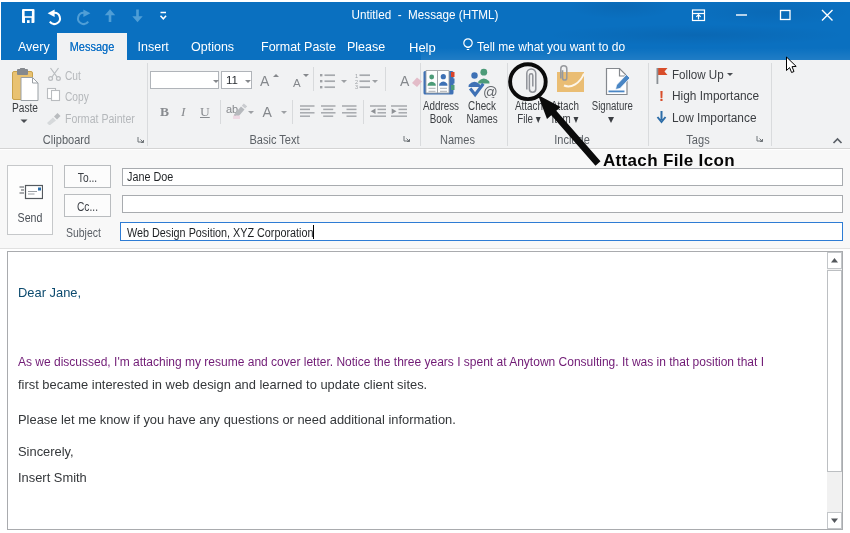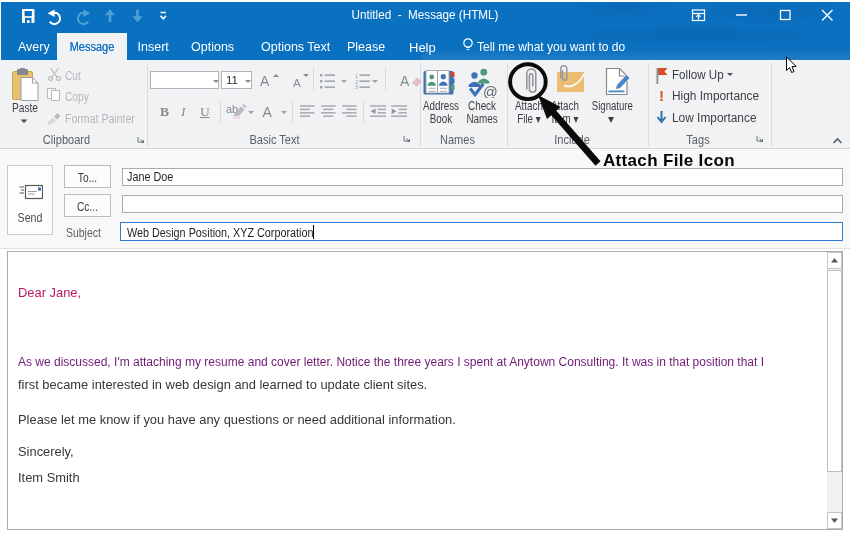--- a/index.html
+++ b/index.html
@@ -69,21 +69,21 @@
   <rect x="100.5" y="10.5" width="9.5" height="9" stroke="#fff" fill="none" stroke-width="1.3"></rect>
 
   <path d="M142 10 l10.5 10.5 M152.5 10 l-10.5 10.5" stroke="#fff" stroke-width="1.4"></path>
 </svg>
 
 <div class="ab" style="left:57px;top:33px;width:70px;height:27px;background:#f1f2f3"></div>
 <div class="t" style="left:18px;top:40px;font-size:12.5px;color:#fff">Avery</div>
 <div class="t" style="left:57px;top:40px;width:70px;text-align:center;font-size:12.5px;color:#1273c7;transform:scaleX(0.88);text-shadow:0 0 0.4px #1273c7">Message</div>
 <div class="t" style="left:137.5px;top:40px;font-size:12.5px;color:#fff">Insert</div>
 <div class="t" style="left:191px;top:40px;font-size:12.5px;color:#fff">Options</div>
-<div class="t" style="left:261px;top:40px;font-size:12.5px;color:#fff">Options Text</div>
+<div class="t" style="left:261px;top:40px;font-size:12.5px;color:#fff">Format Paste</div>
 <div class="t" style="left:347px;top:40px;font-size:12.5px;color:#fff">Please</div>
 <div class="t" style="left:409px;top:40px;font-size:13px;color:#fff">Help</div>
 <svg class="ab" style="left:460px;top:36px" width="16" height="18" viewBox="0 0 16 18">
   <circle cx="8" cy="7" r="4.2" stroke="#fff" fill="none" stroke-width="1.2"></circle>
   <path d="M6.5 11.5 h3 M6.8 13.5 h2.4" stroke="#fff" stroke-width="1.1"></path>
 </svg>
 <div class="t" style="left:477px;top:40px;font-size:12.5px;color:#fff;transform:scaleX(0.96);transform-origin:left center">Tell me what you want to do</div>
 
 <div class="ab" style="left:0;top:60px;width:850px;height:89px;background:#f1f2f3;border-bottom:1px solid #d4d4d4"></div>
 
@@ -359,26 +359,26 @@
 <div class="ab" style="left:64px;top:194px;width:47px;height:23px;background:#fcfcfc;border:1px solid #b9bcbf"></div>
 <div class="t" style="left:64px;top:199.5px;width:47px;text-align:center;font-size:12px;color:#3a3e44;transform:scaleX(0.85)">Cc...</div>
 <div class="ab" style="left:122px;top:194.5px;width:721px;height:18.5px;background:#fff;border:1px solid #a8abaf"></div>
 
 <div class="t" style="left:66px;top:226px;font-size:12px;color:#5a5f66;transform:scaleX(0.87);transform-origin:left center">Subject</div>
 <div class="ab" style="left:120px;top:222px;width:723px;height:19px;background:#fff;border:1.5px solid #2e7cd4"></div>
 <div class="t" style="left:127px;top:226px;font-size:12px;color:#1e2124;transform:scaleX(0.9);transform-origin:left center">Web Design Position, XYZ Corporation</div>
 <div class="ab" style="left:313px;top:225px;width:1px;height:14px;background:#000"></div>
 
 <div class="ab" style="left:7px;top:251px;width:836px;height:279px;background:#fff;border:1px solid #a9abae"></div>
-<div class="t" style="left:18px;top:285px;font-size:12.9px;color:#be185d">Dear Jane,</div>
+<div class="t" style="left:18px;top:285px;font-size:12.9px;color:#0c4a6e">Dear Jane,</div>
 <div class="t" style="left:18px;top:354.5px;font-size:12px;color:#701a75">As we discussed, I'm attaching my resume and cover letter. Notice the three years I spent at Anytown Consulting. It was in that position that I</div>
 <div class="t" style="left:18px;top:411.5px;font-size:12.9px;color:#34373a">Please let me know if you have any questions or need additional information.</div>
 <div class="t" style="left:18px;top:376.5px;font-size:12.9px;color:#34373a">first became interested in web design and learned to update client sites.</div>
 <div class="t" style="left:18px;top:443.5px;font-size:12.9px;color:#34373a">Sincerely,</div>
-<div class="t" style="left:18px;top:469.5px;font-size:12.9px;color:#34373a">Item Smith</div>
+<div class="t" style="left:18px;top:469.5px;font-size:12.9px;color:#34373a">Insert Smith</div>
 
 <div class="ab" style="left:827px;top:252px;width:15px;height:277px;background:#f1f1f1"></div>
 <div class="ab" style="left:827px;top:252px;width:15px;height:17px;background:#fff;border:1px solid #c3c6c9"></div>
 <svg class="ab" style="left:830px;top:257px" width="9" height="7" viewBox="0 0 9 7">
       <path d="M4.5 1 l3.5 4.5 h-7z" fill="#53575b"></path>
     </svg>
 <div class="ab" style="left:827px;top:270px;width:15px;height:202px;background:#fff;border:1px solid #bcbfc2"></div>
 <div class="ab" style="left:827px;top:512px;width:15px;height:17px;background:#fff;border:1px solid #c3c6c9"></div>
 <svg class="ab" style="left:830px;top:517px" width="9" height="7" viewBox="0 0 9 7">
       <path d="M4.5 6 l3.5 -4.5 h-7z" fill="#53575b"></path>

